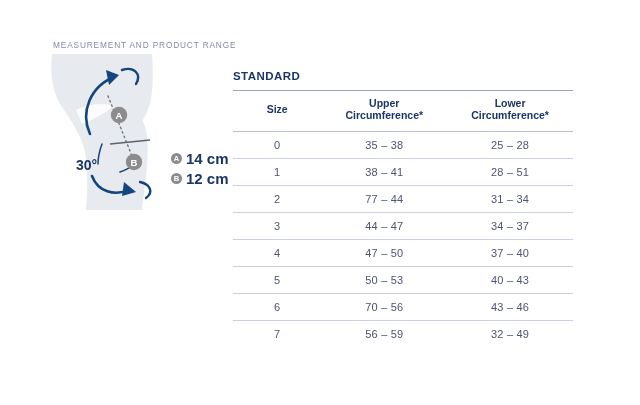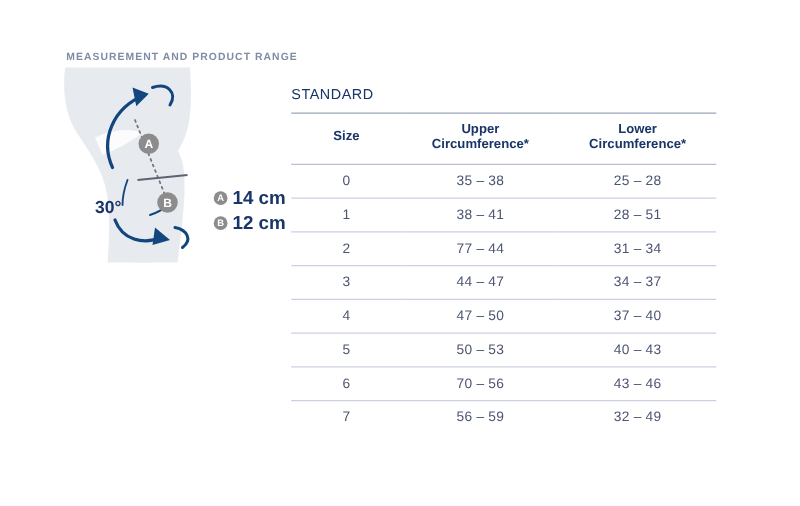--- a/index.html
+++ b/index.html
@@ -16,21 +16,21 @@
   }
 
   
   .caption {
     position: absolute;
     left: 53px;
     top: 40px;
     font-size: 8.3px;
     letter-spacing: 0.85px;
     color: #7f8ca4;
-    font-weight: 700;
+    font-weight: 400;
     white-space: nowrap;
   }
 
   
   .diagram {
     position: absolute;
     left: 46px;
     top: 52px;
     width: 180px;
     height: 160px;
@@ -74,21 +74,21 @@
 
   
   .table-wrap {
     position: absolute;
     left: 233px;
     top: 70px;
     width: 340px;
   }
   .table-title {
     font-size: 11.5px;
-    font-weight: 400;
+    font-weight: 700;
     color: #1a3668;
     letter-spacing: 0.45px;
     padding-bottom: 8px;
   }
   table.sizes {
     width: 100%;
     border-collapse: collapse;
     table-layout: fixed;
   }
   table.sizes col.c-size  { width: 26%; }

